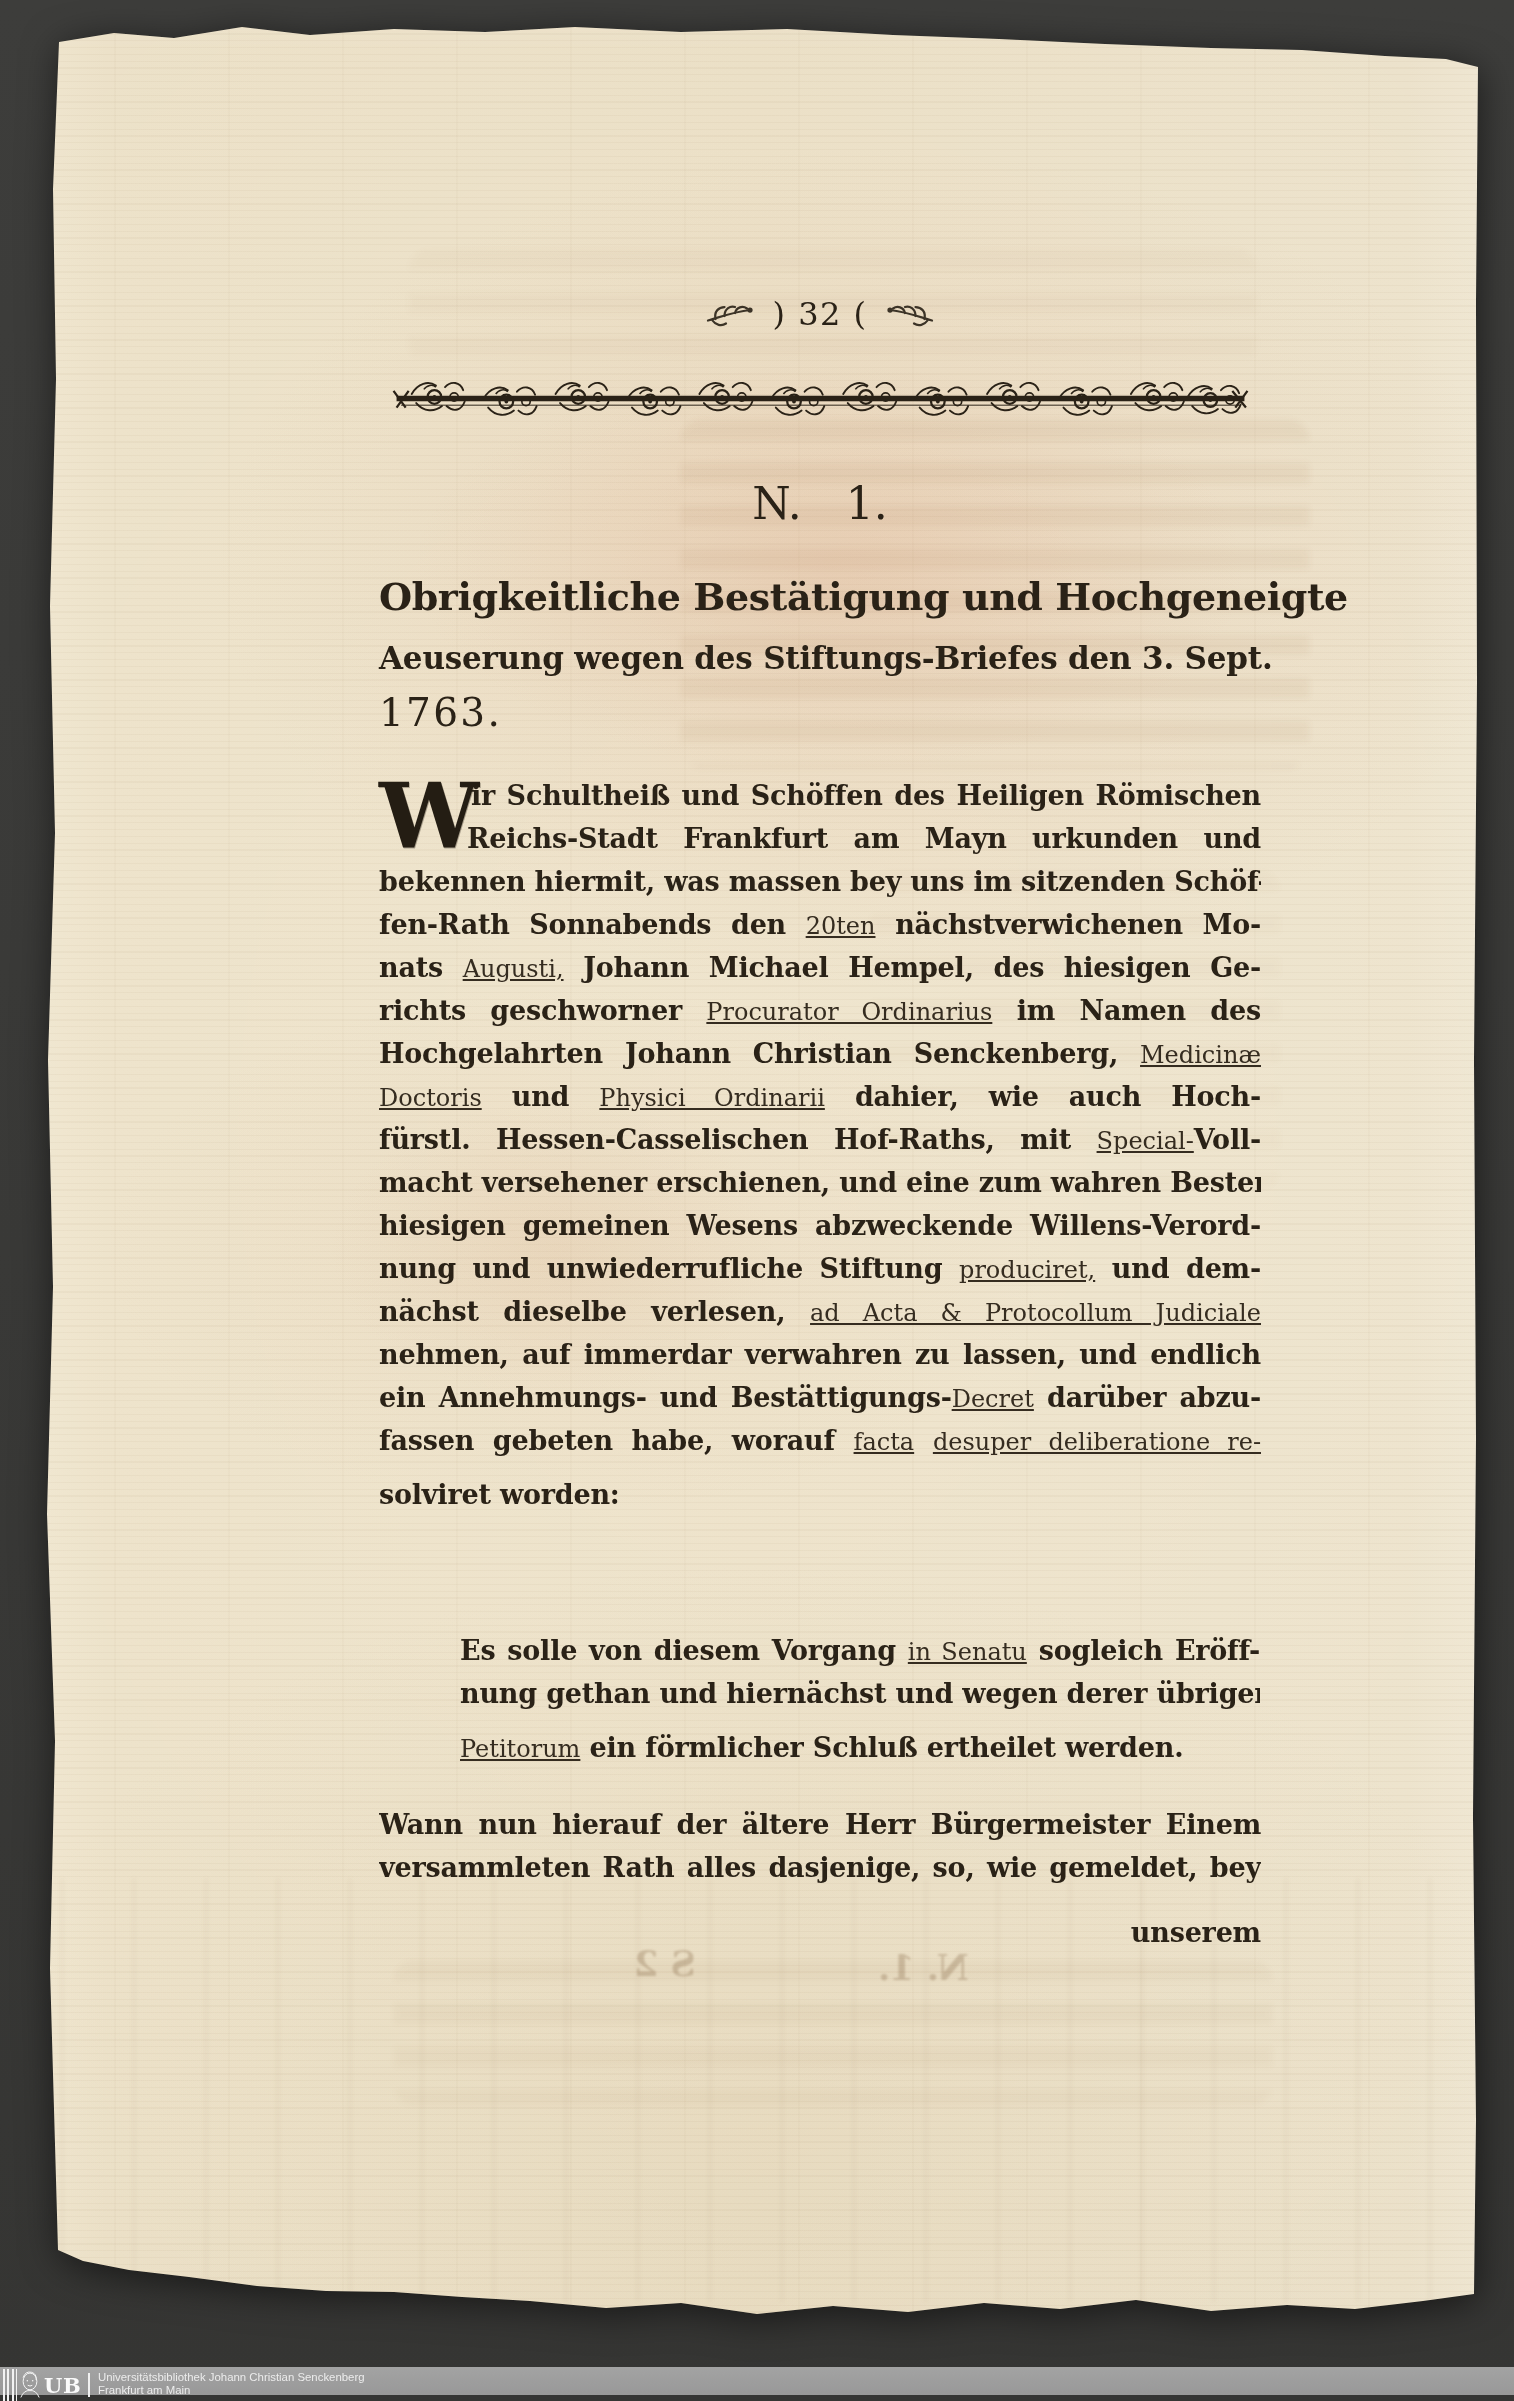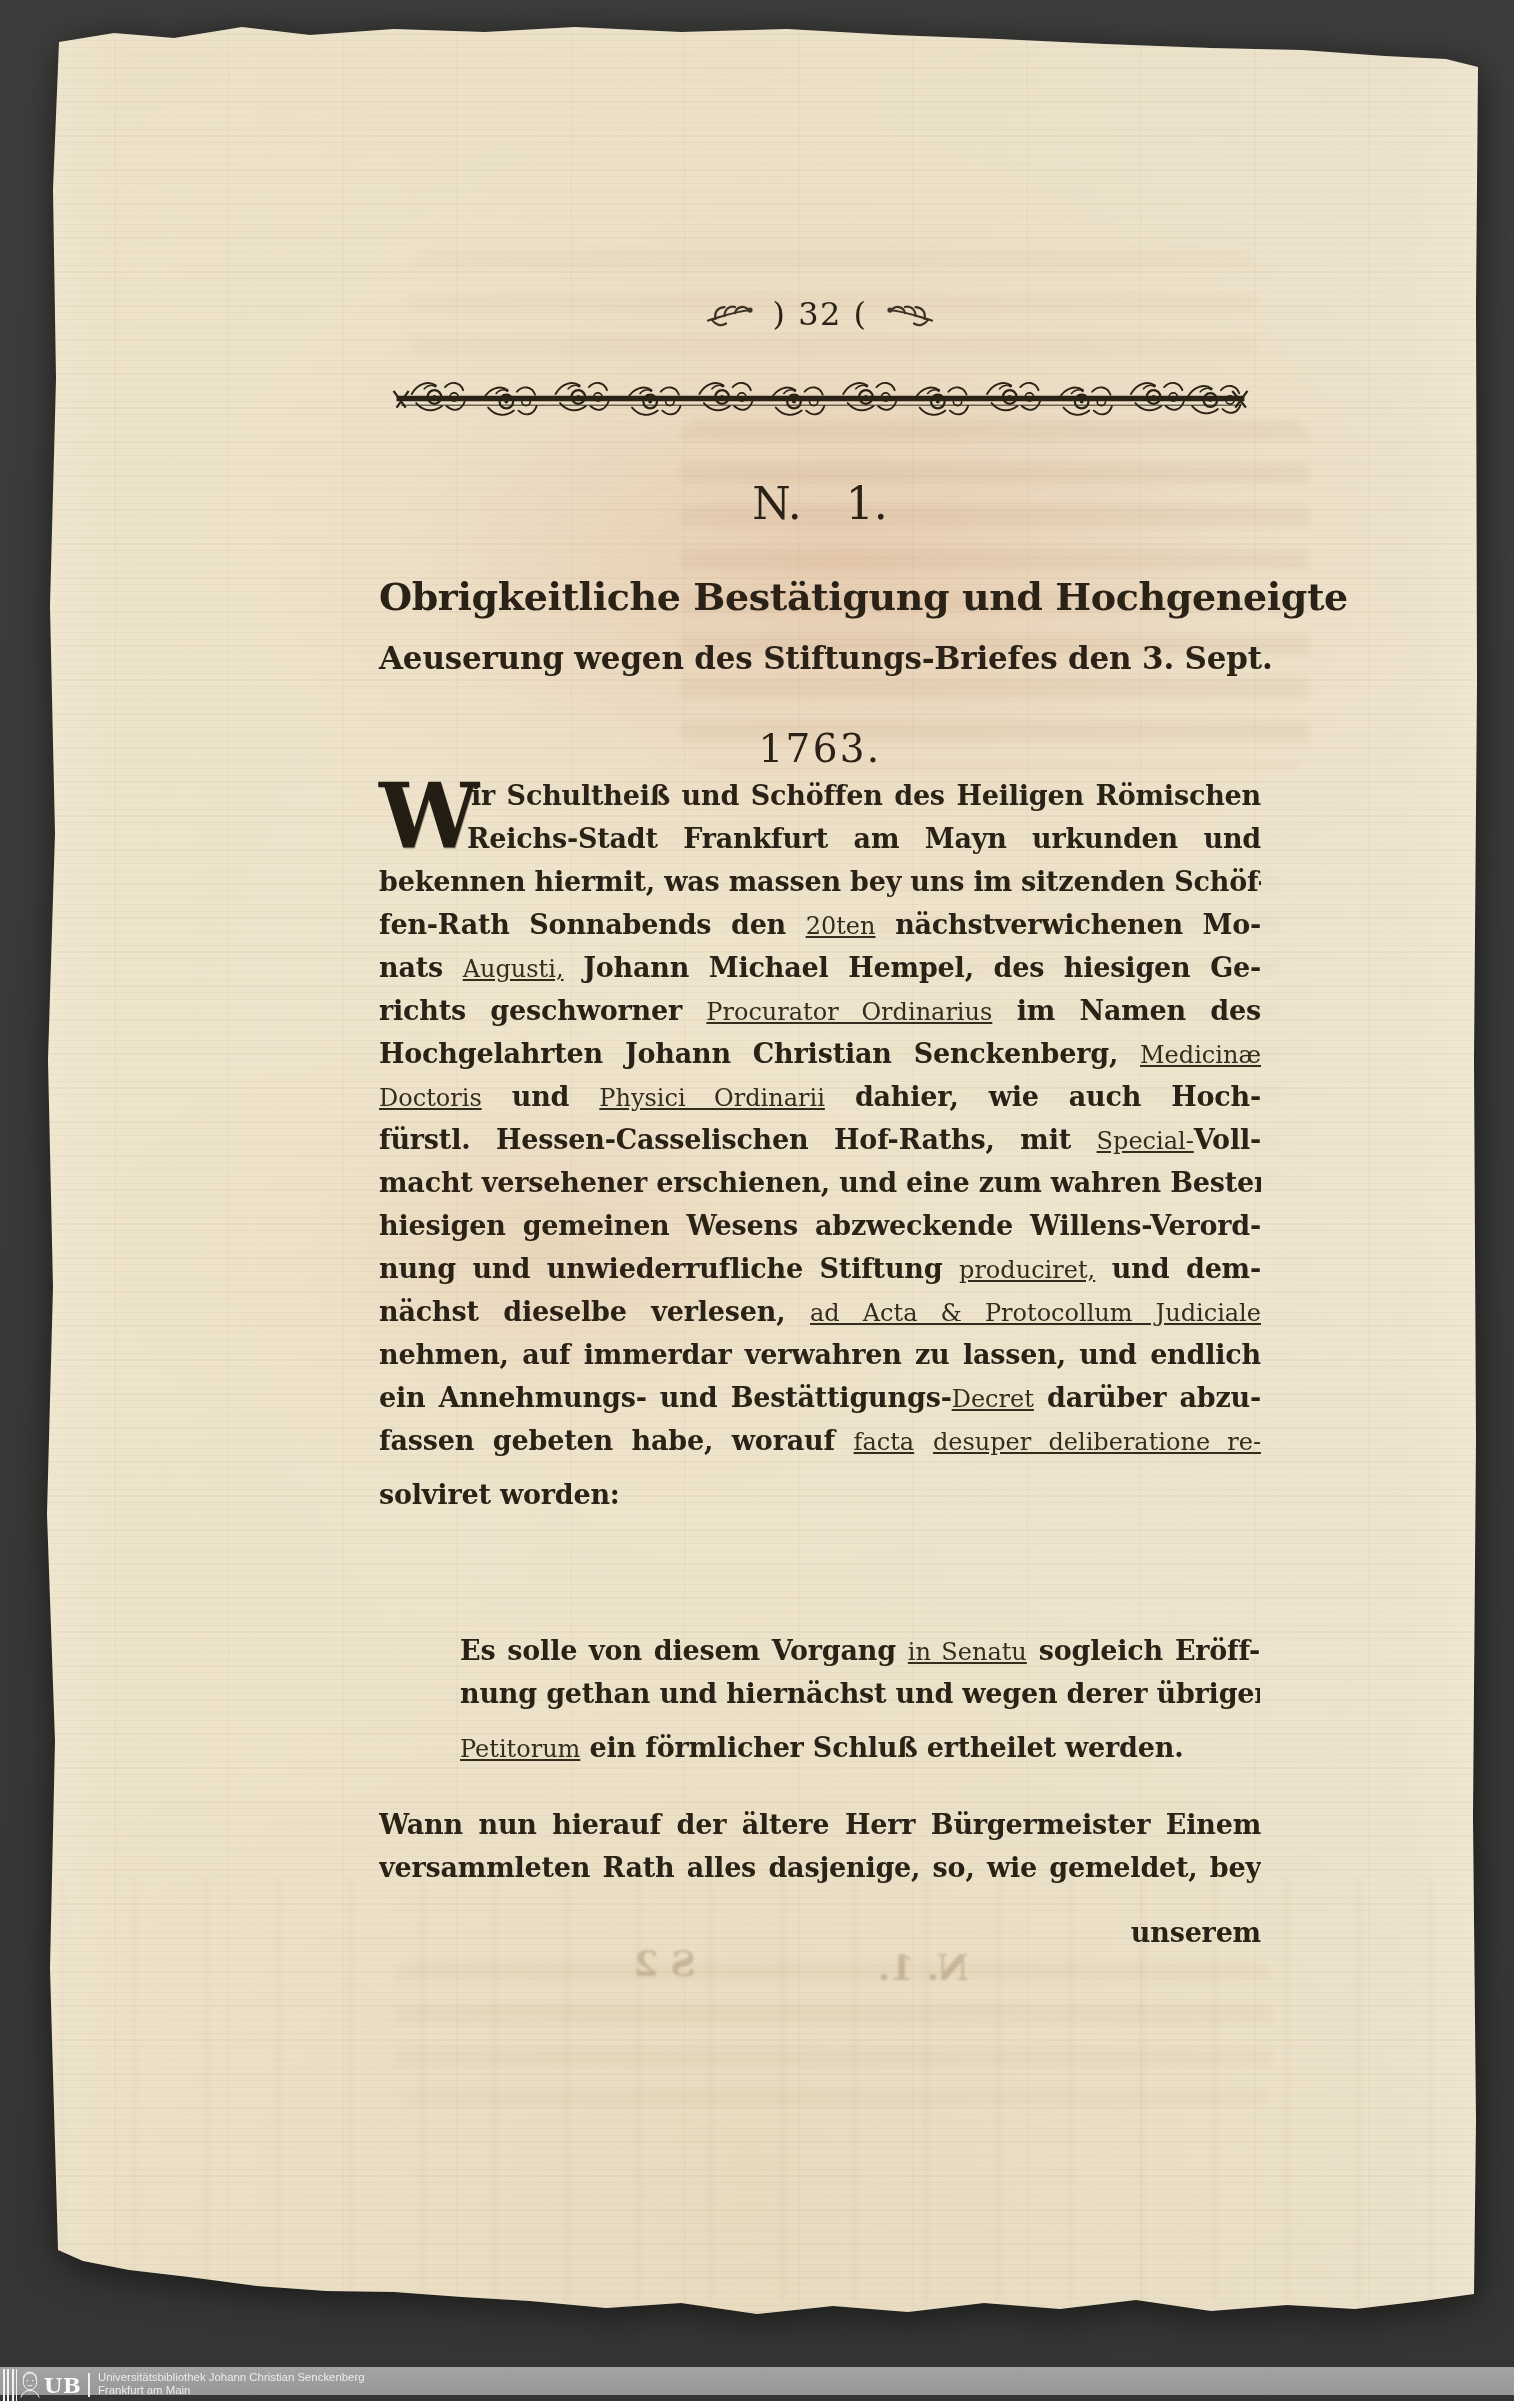--- a/index.html
+++ b/index.html
@@ -28,21 +28,21 @@
 
   
   .col{position:absolute;left:379px;width:882px;}
   .pagehead{top:295px;text-align:center;font-size:32px;letter-spacing:1.5px;display:flex;align-items:center;justify-content:center;gap:19.7px;color:#2a2217;}
   .fleuron{width:48px;height:33px;opacity:.9;}
   .band-wrap{top:368px;text-align:center;}
   .docnum{top:478px;text-align:center;font-size:44px;}
   .docnum .gap{display:inline-block;width:44px;}
   .title1{top:574px;text-align:center;font-size:38px;font-weight:700;letter-spacing:-0.4px;white-space:nowrap;}
   .title2{top:640px;text-align:center;font-size:31px;font-weight:700;letter-spacing:-0.2px;white-space:nowrap;}
-  .year{top:690px;text-align:center;font-size:39px;letter-spacing:2.3px;margin-top:36px;}
+  .year{top:690px;text-align:left;font-size:39px;letter-spacing:2.3px;}
 
   
   .para{position:absolute;}
   .bline{height:43px;line-height:43px;text-align:justify;text-align-last:justify;overflow:hidden;white-space:nowrap;}
   .bline.nj{text-align-last:left;margin-top:11px;}
   .frk{font-weight:700;font-size:27px;letter-spacing:-0.2px;color:#2a2217;}
   .ant{font-weight:400;font-size:24px;color:#352c20;text-decoration:underline;}
   .dropcap{position:absolute;left:0;top:-3px;font-size:89px;line-height:89px;font-weight:700;color:#241d13;text-shadow:0.8px 0.8px 0 rgba(42,34,23,.35);}
   .catchword{position:absolute;left:379px;width:882px;top:1897px;text-align:right;margin-top:20px;}
   .mirror{position:absolute;transform:scaleX(-1);opacity:.28;color:#7a5a38;filter:blur(1.1px);font-weight:700;font-size:35px;}

